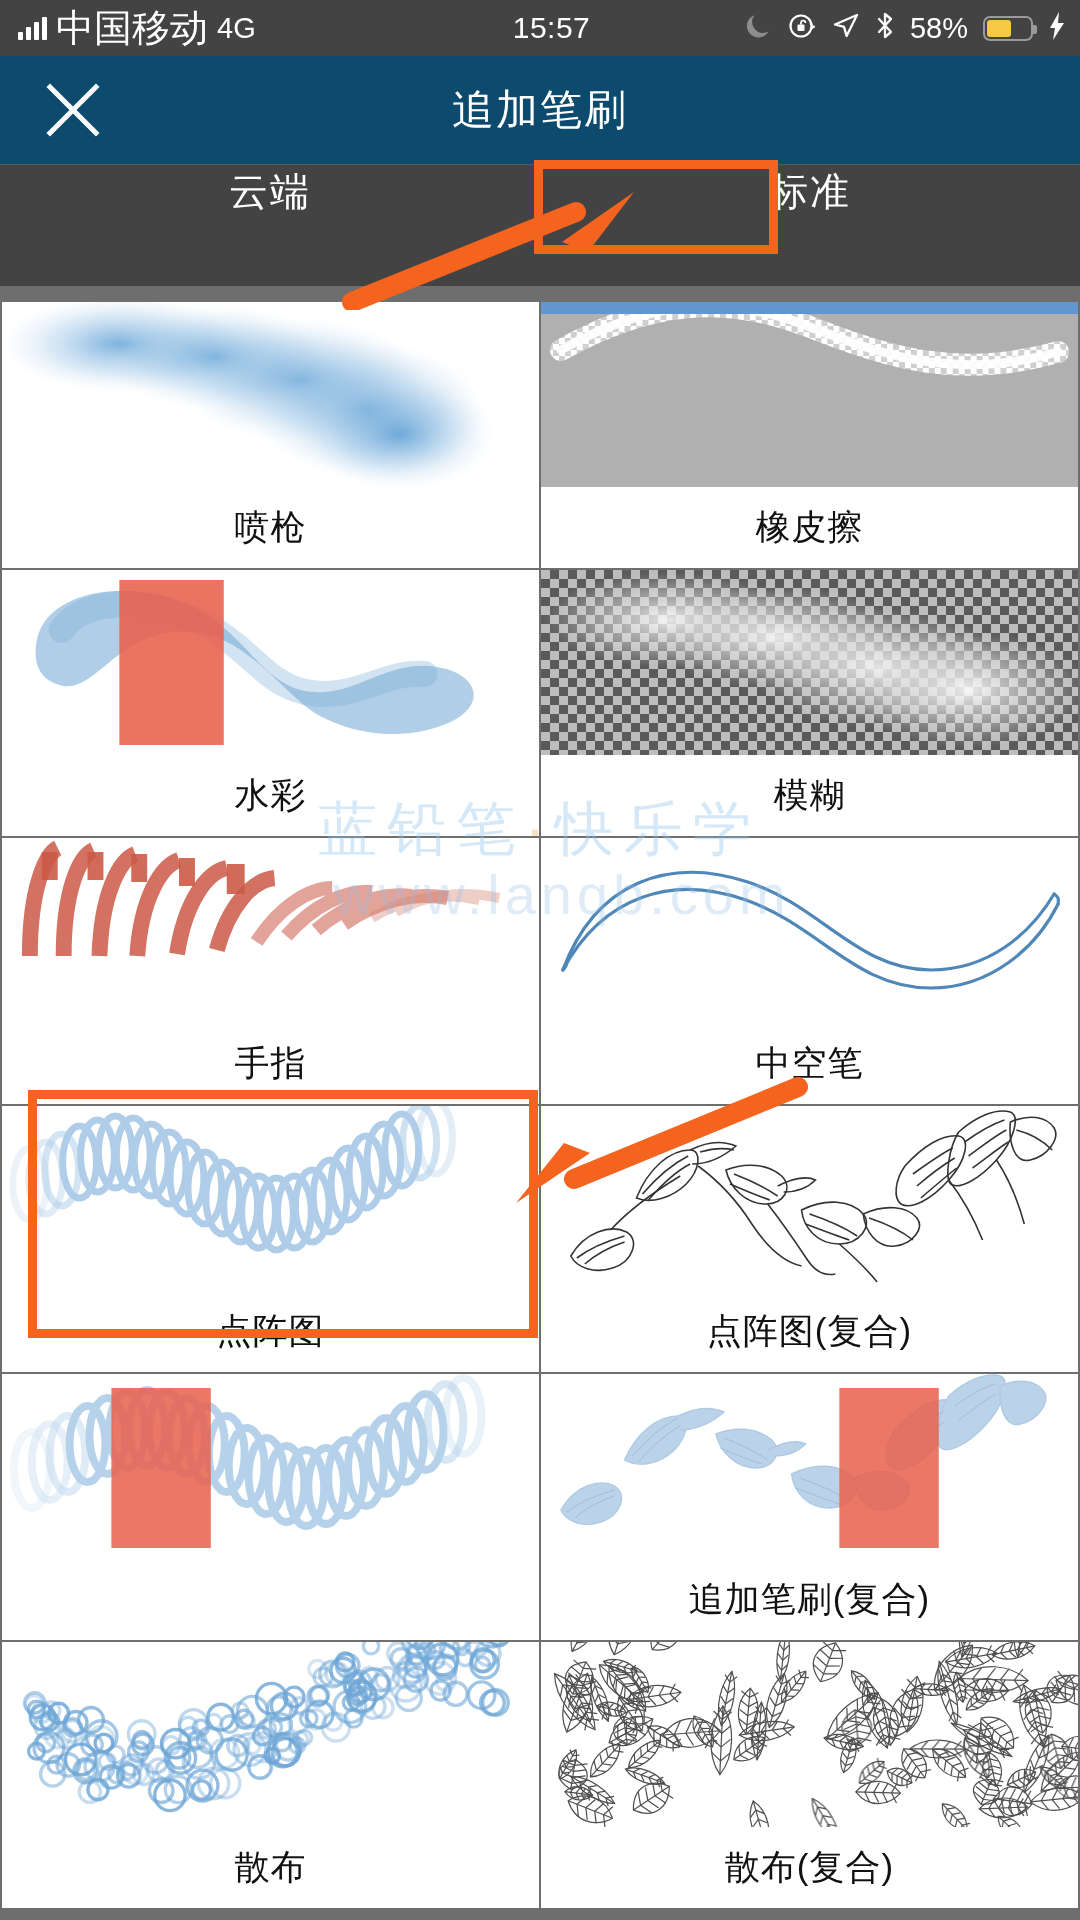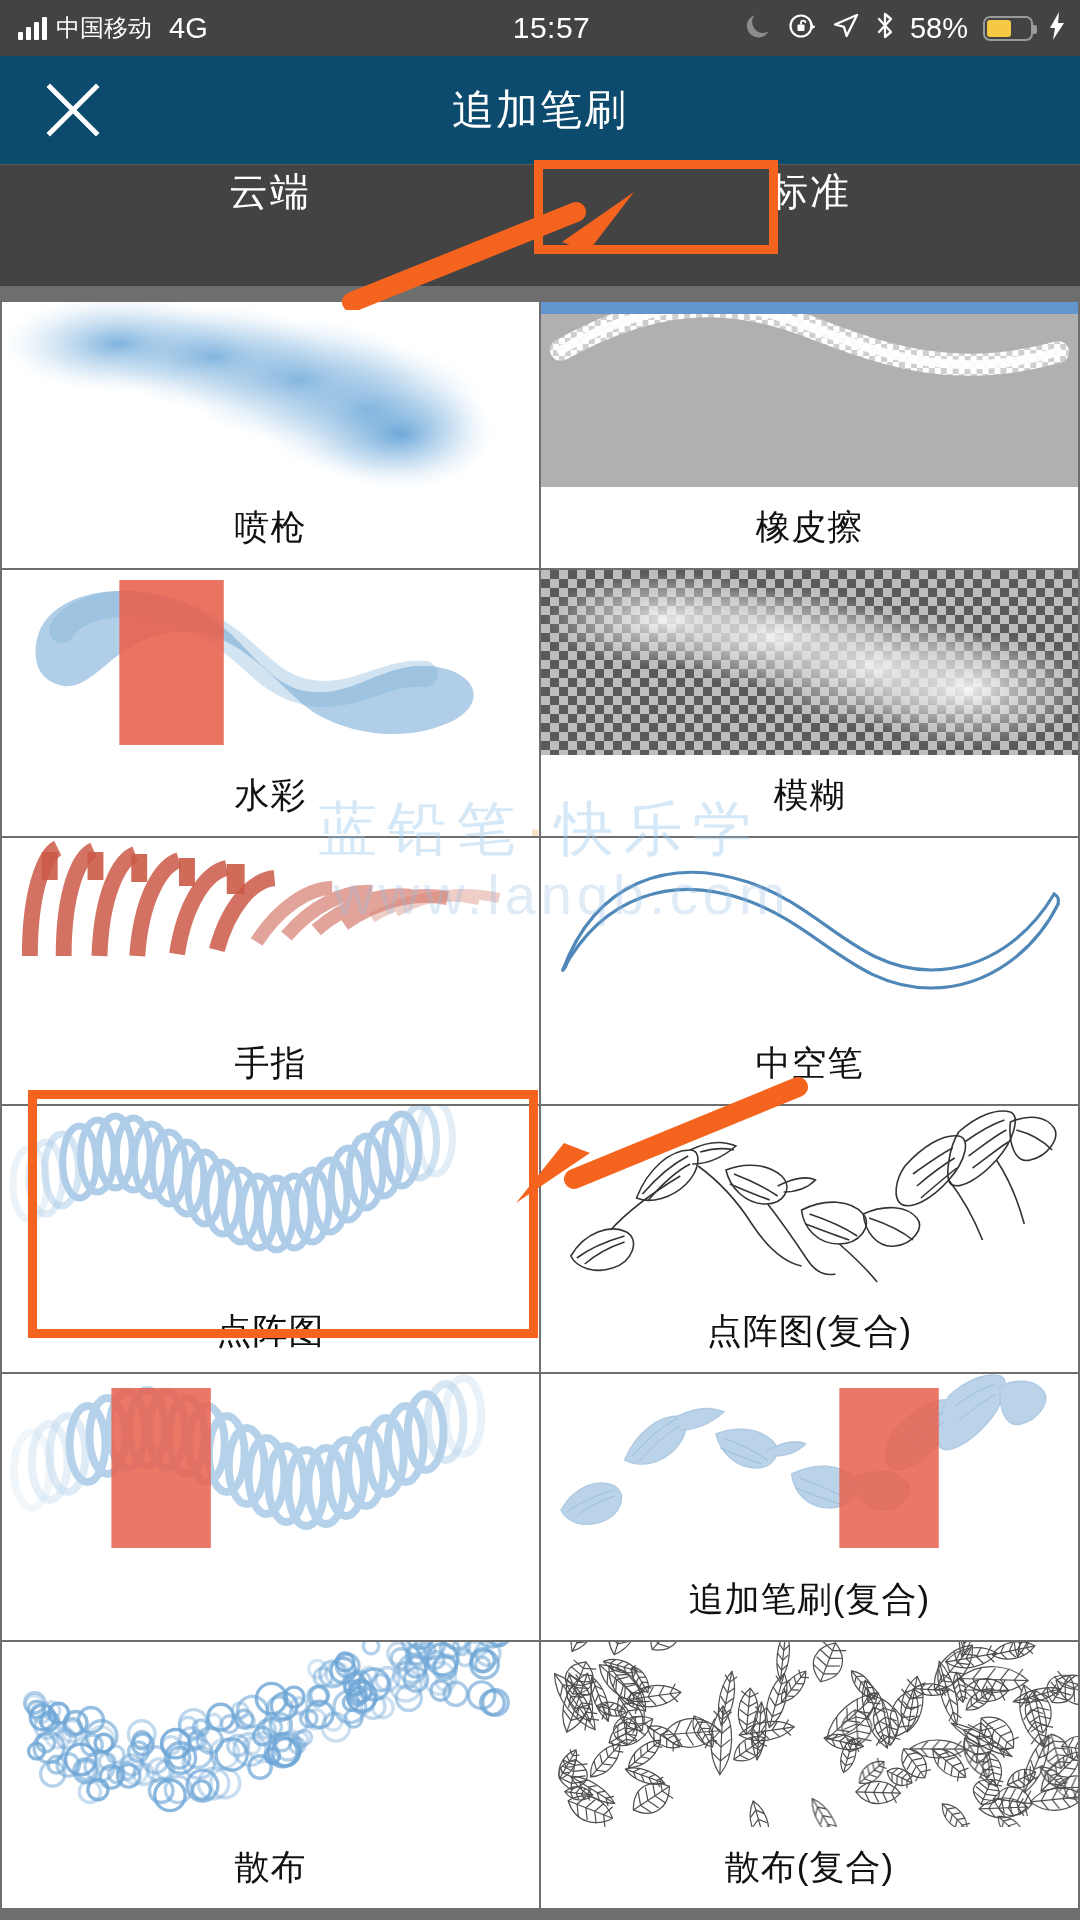--- a/index.html
+++ b/index.html
@@ -21,22 +21,22 @@
   .sb-left{ position:absolute; left:18px; top:0; height:56px; display:flex; align-items:center; gap:9px; }
   .sb-center{ position:absolute; left:0; width:1080px; text-align:center; top:0; height:56px;
               display:flex; align-items:center; justify-content:center;padding-left:23px; }
   .sb-right{ position:absolute; right:14px; top:0; height:56px; display:flex; align-items:center; gap:15px; }
   .sig-bars{ display:flex; align-items:flex-end; gap:3px; height:24px; }
   .sig-bars i{ display:block; width:5px; background:#fff; border-radius:1px; }
   .sig-bars i:nth-child(1){ height:8px; }
   .sig-bars i:nth-child(2){ height:13px; }
   .sig-bars i:nth-child(3){ height:18px; }
   .sig-bars i:nth-child(4){ height:23px; }
-  .carrier{ font-size:24px; letter-spacing:0px; line-height:1; }
-  .net{ font-size:29px; margin-left:8px; }
+  .carrier{ font-size:38px; letter-spacing:0px; line-height:1; }
+  .net{ font-size:29px; margin-left:0; }
   .clock{ font-size:30px; font-weight:400; letter-spacing:0.5px; }
   .batt-pct{ font-size:29px; }
   .batt-shell{
     width:50px; height:25px; border:2.5px solid #9a9a9a; border-radius:7px;
     position:relative; display:flex; align-items:center; padding:2px;
   }
   .batt-shell:after{
     content:""; position:absolute; right:-6px; top:7px; width:4px; height:9px;
     background:#9a9a9a; border-radius:0 2px 2px 0;
   }

